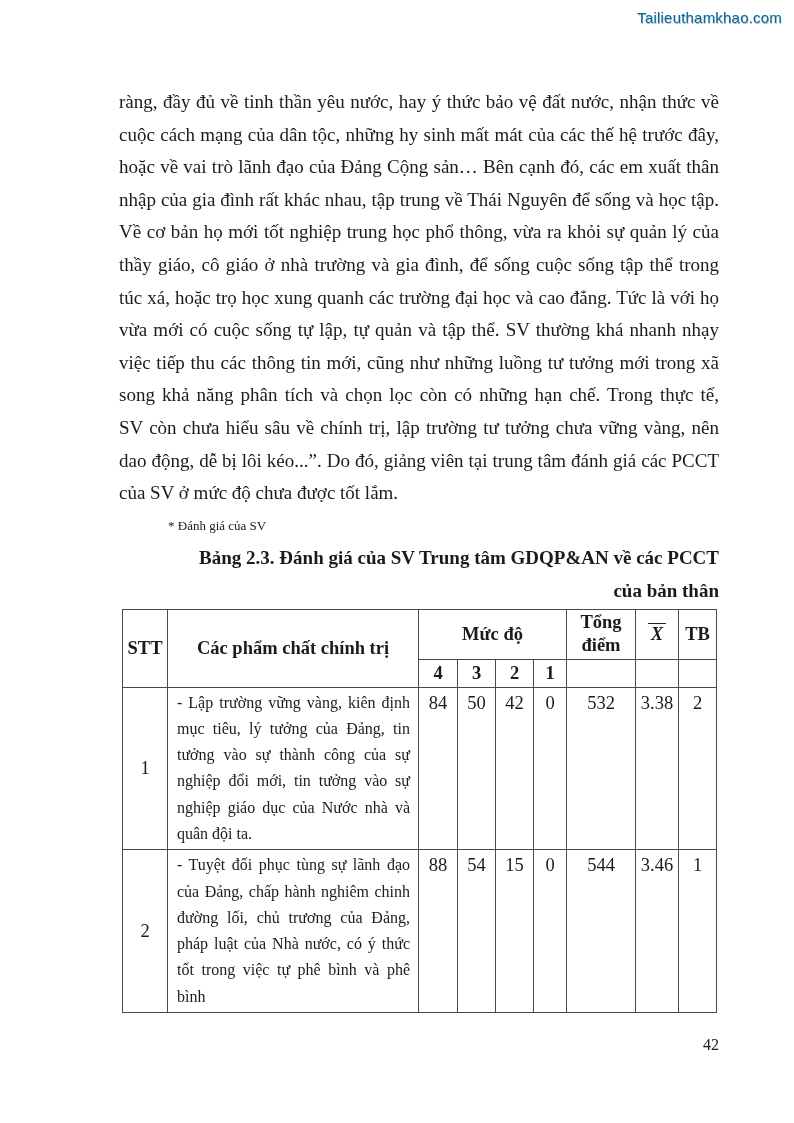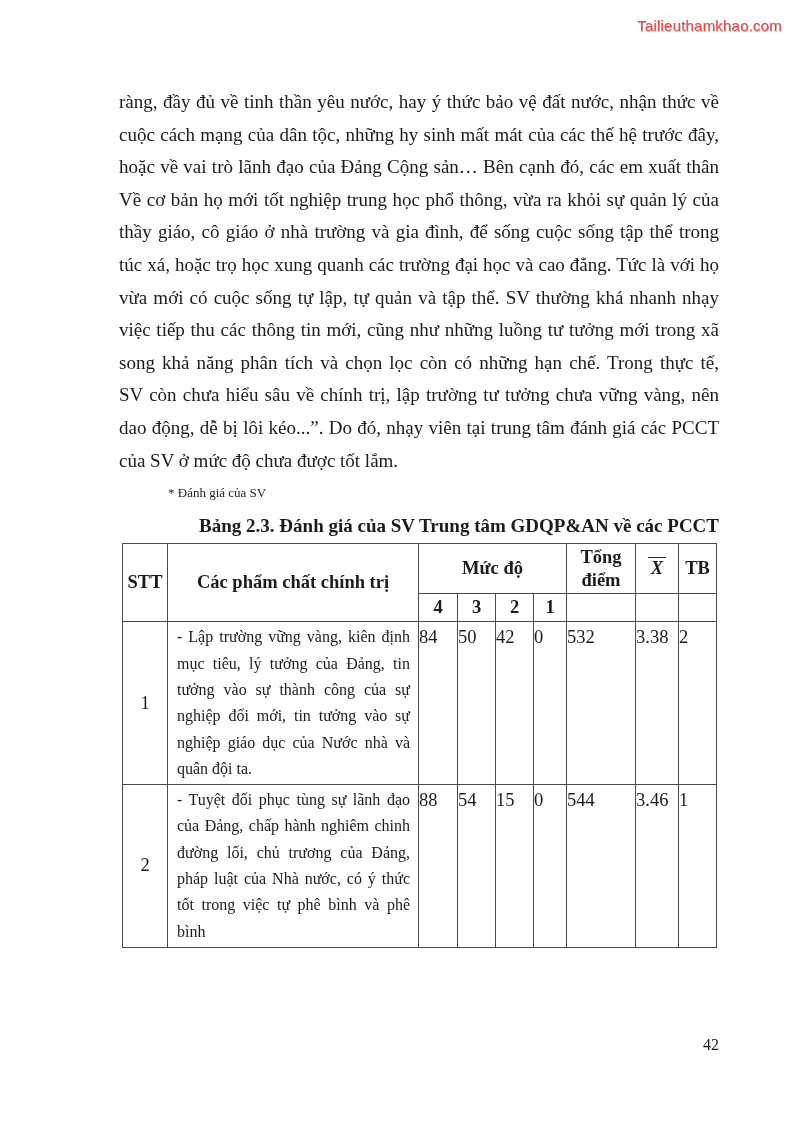--- a/index.html
+++ b/index.html
@@ -2,23 +2,23 @@
 <html><head>
 <meta charset="utf-8">
 <style>
   * { margin:0; padding:0; box-sizing:border-box; }
   html,body { background:#ffffff; }
   .page {
     position:relative; width:794px; height:1123px; background:#ffffff;
     font-family:"Liberation Serif", serif; color:#1b1b1b; overflow:hidden;
   }
   .watermark {
-    position:absolute; top:17px; right:12px;
+    position:absolute; top:9px; right:12px;
     font-family:"Liberation Sans", sans-serif; font-size:15px;
-    color:#ef4444; letter-spacing:0.2px;
+    color:#0369a1; letter-spacing:0.2px;
     text-shadow:-0.5px -0.5px 0 #e9e9e9, 0.5px 0.5px 0 #b9b9b9;
   }
   .content { position:absolute; left:119px; top:86px; width:600px; }
   .bodyline {
     font-size:19px; line-height:32.6px; height:32.6px;
     text-align:justify; text-align-last:justify; overflow:hidden;
     white-space:normal;
   }
   .bodyline.last { text-align-last:left; }
   .subheading { font-size:13px; line-height:32.6px; height:32.6px; padding-left:49px; }
@@ -38,21 +38,21 @@
   tr.hdr1 { height:50px; }
   tr.hdr2 { height:28px; }
   tr.row1 { height:158px; }
   tr.row2 { height:131px; }
   td.stt { font-size:18.5px; text-align:center; vertical-align:middle; }
   td.desc {
     font-size:16px; line-height:26.3px; text-align:justify;
     vertical-align:top; padding:2px 8px 2px 9px; overflow:hidden;
   }
   td.num {
-    font-size:18.5px; line-height:26.3px; text-align:left;
+    font-size:18.5px; line-height:26.3px; text-align:center;
     vertical-align:top; padding-top:2px;
   }
   .mean-sym {
     display:inline-block; font-style:italic; font-size:18px;
     border-top:1.4px solid #222; padding:0 3px; line-height:21px;
   }
   .pagenum {
     position:absolute; left:119px; top:1036px; width:600px;
     text-align:right; font-size:16px;
   }
@@ -63,34 +63,36 @@
 <div class="page">
 
   <div class="watermark">Tailieuthamkhao.com</div>
 
   <div class="content">
 
     <div>
       <div class="bodyline">ràng, đầy đủ về tinh thần yêu nước, hay ý thức bảo vệ đất nước, nhận thức về</div>
       <div class="bodyline">cuộc cách mạng của dân tộc, những hy sinh mất mát của các thế hệ trước đây,</div>
       <div class="bodyline">hoặc về vai trò lãnh đạo của Đảng Cộng sản… Bên cạnh đó, các em xuất thân từ</div>
+      <div class="bodyline">nhập của gia đình rất khác nhau, tập trung về Thái Nguyên để sống và học tập.</div>
       <div class="bodyline">Về cơ bản họ mới tốt nghiệp trung học phổ thông, vừa ra khỏi sự quản lý của</div>
       <div class="bodyline">thầy giáo, cô giáo ở nhà trường và gia đình, để sống cuộc sống tập thể trong ký</div>
       <div class="bodyline">túc xá, hoặc trọ học xung quanh các trường đại học và cao đẳng. Tức là với họ</div>
       <div class="bodyline">vừa mới có cuộc sống tự lập, tự quản và tập thể. SV thường khá nhanh nhạy trong</div>
       <div class="bodyline">việc tiếp thu các thông tin mới, cũng như những luồng tư tưởng mới trong xã hội,</div>
       <div class="bodyline">song khả năng phân tích và chọn lọc còn có những hạn chế. Trong thực tế, nhiều</div>
       <div class="bodyline">SV còn chưa hiểu sâu về chính trị, lập trường tư tưởng chưa vững vàng, nên dễ</div>
-      <div class="bodyline">dao động, dễ bị lôi kéo...”. Do đó, nhạy viên tại trung tâm đánh giá các PCCT</div>
+      <div class="bodyline">dao động, dễ bị lôi kéo...”. Do đó, giảng viên tại trung tâm đánh giá các PCCT</div>
       <div class="bodyline last">của SV ở mức độ chưa được tốt lắm.</div>
     </div>
 
     <div class="subheading">* Đánh giá của SV</div>
 
     <div class="caption">Bảng 2.3. Đánh giá của SV Trung tâm GDQP&amp;AN về các PCCT</div>
+    <div class="caption">của bản thân</div>
 
     <table class="pcct">
       <colgroup>
         <col style="width:45px">
           <col style="width:251px">
         <col style="width:39px">
           <col style="width:38px">
         <col style="width:38px">
           <col style="width:33px">
         <col style="width:69px">

